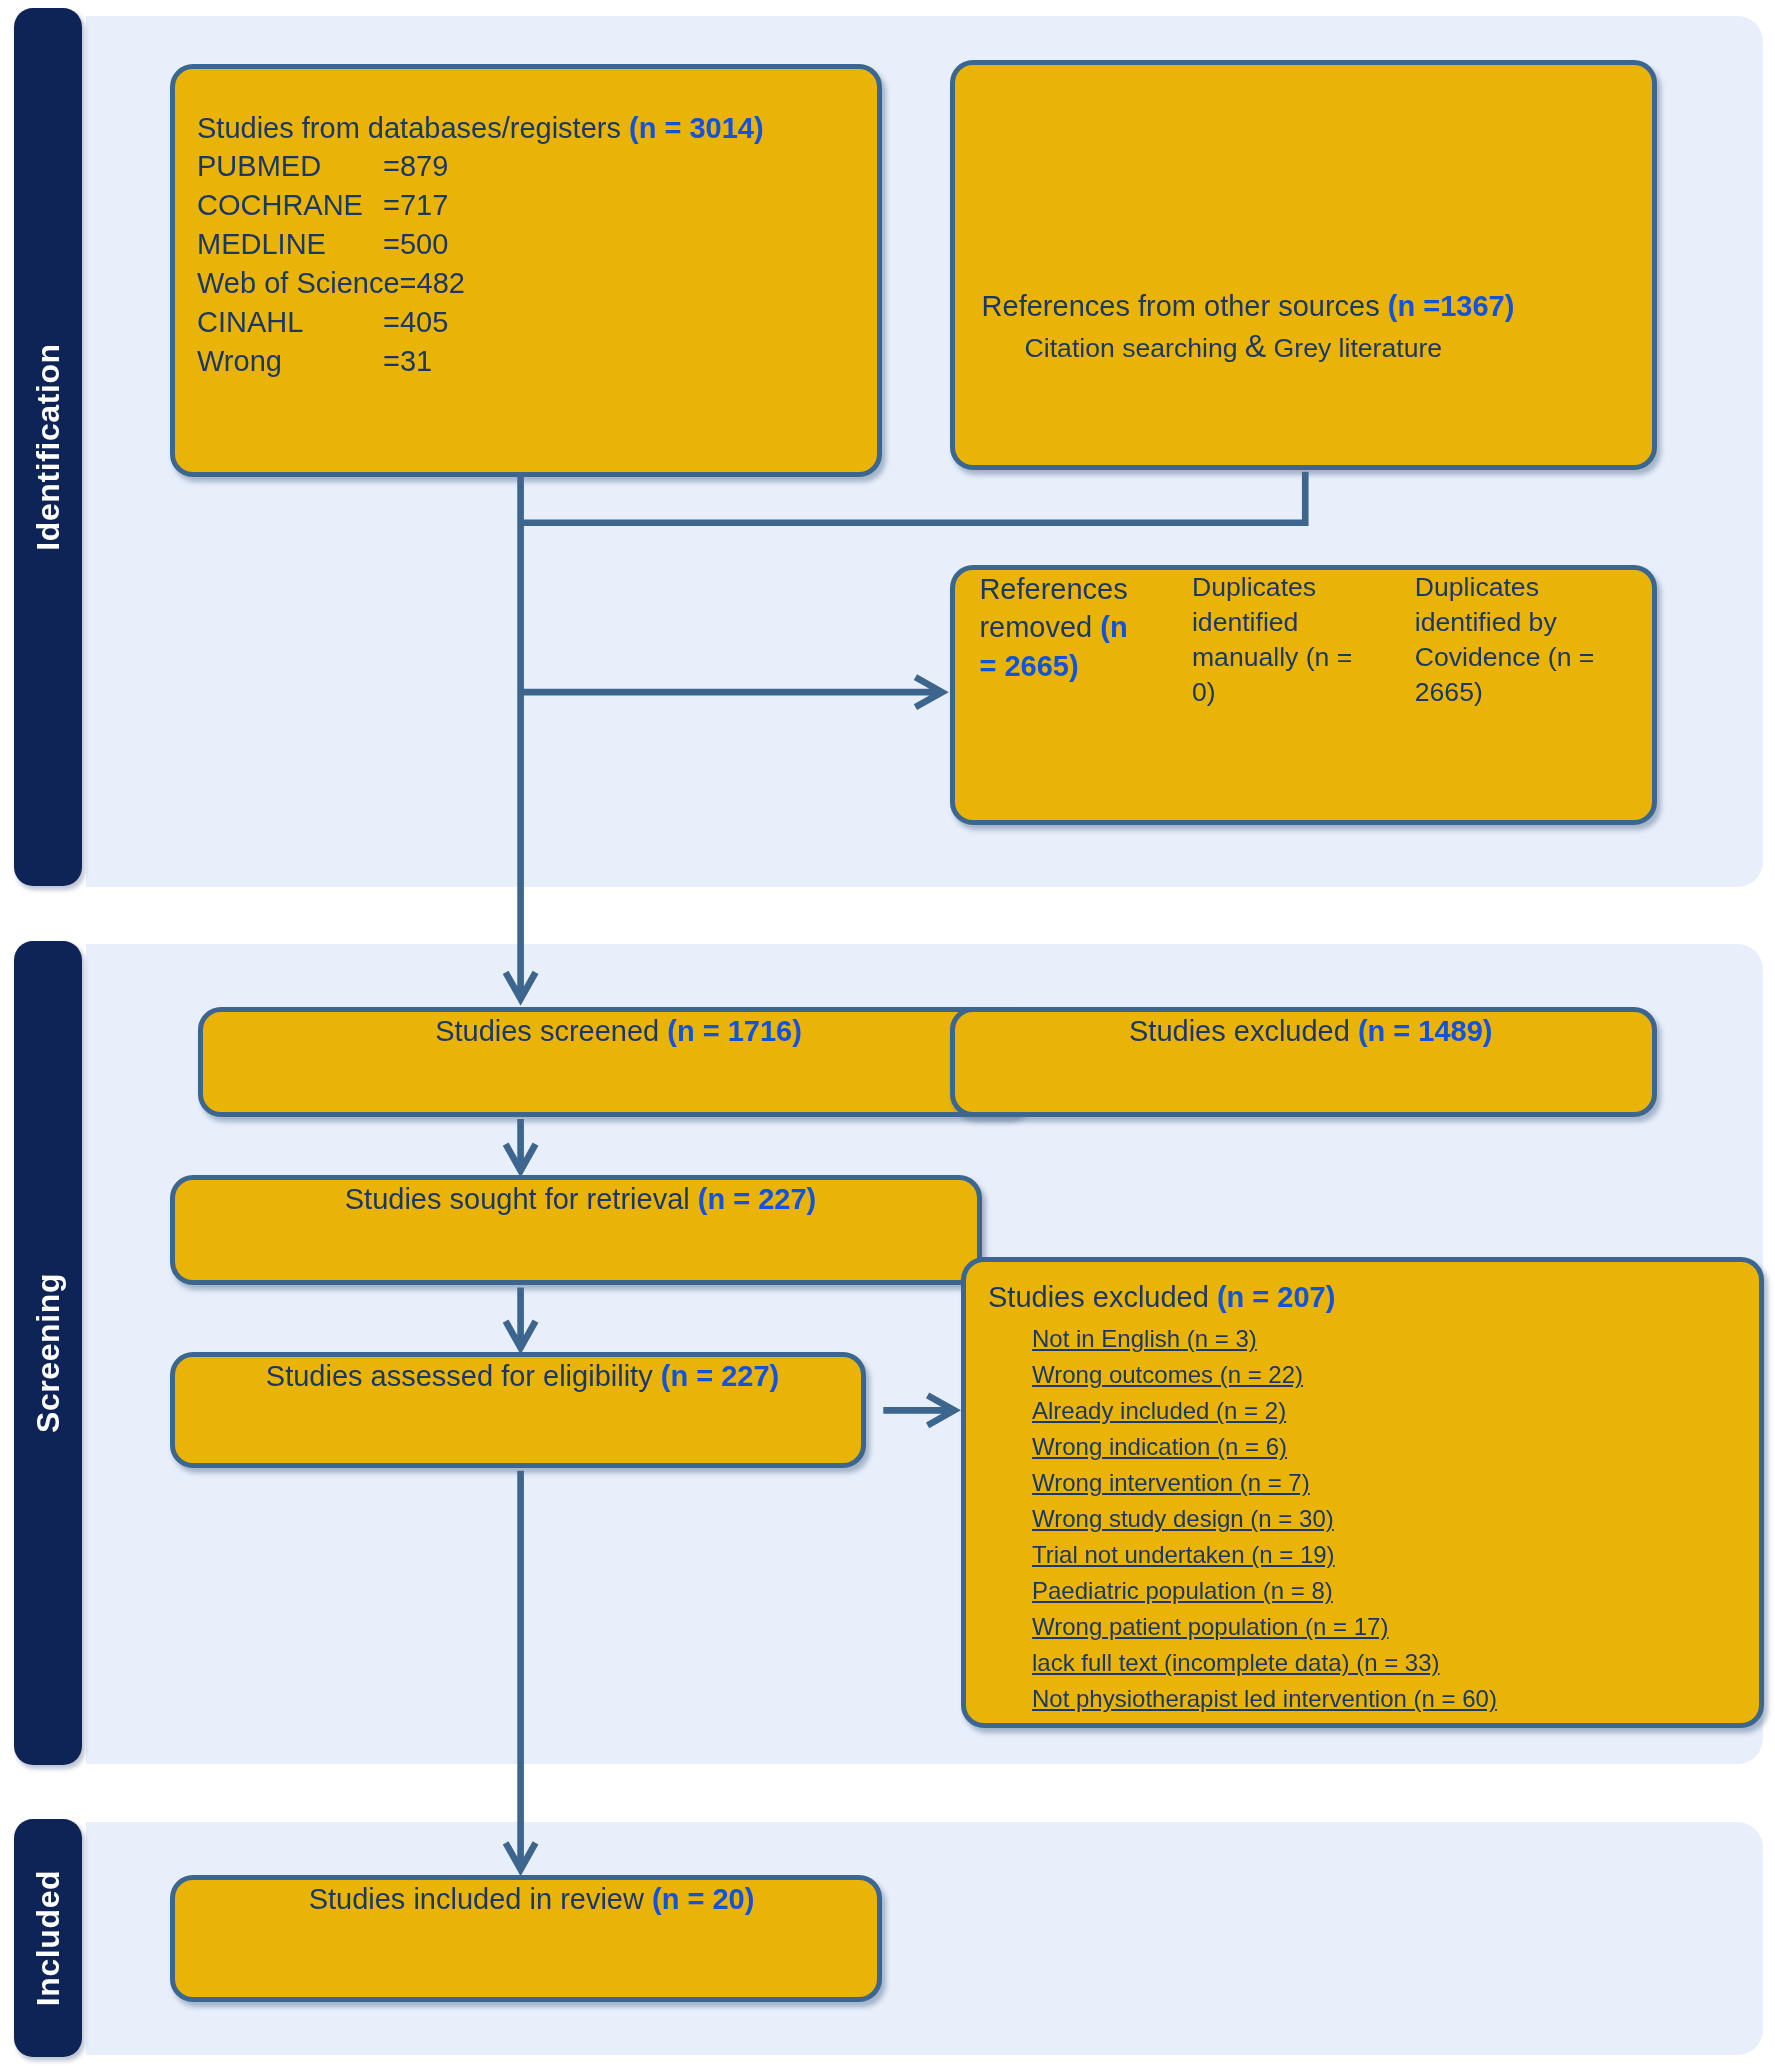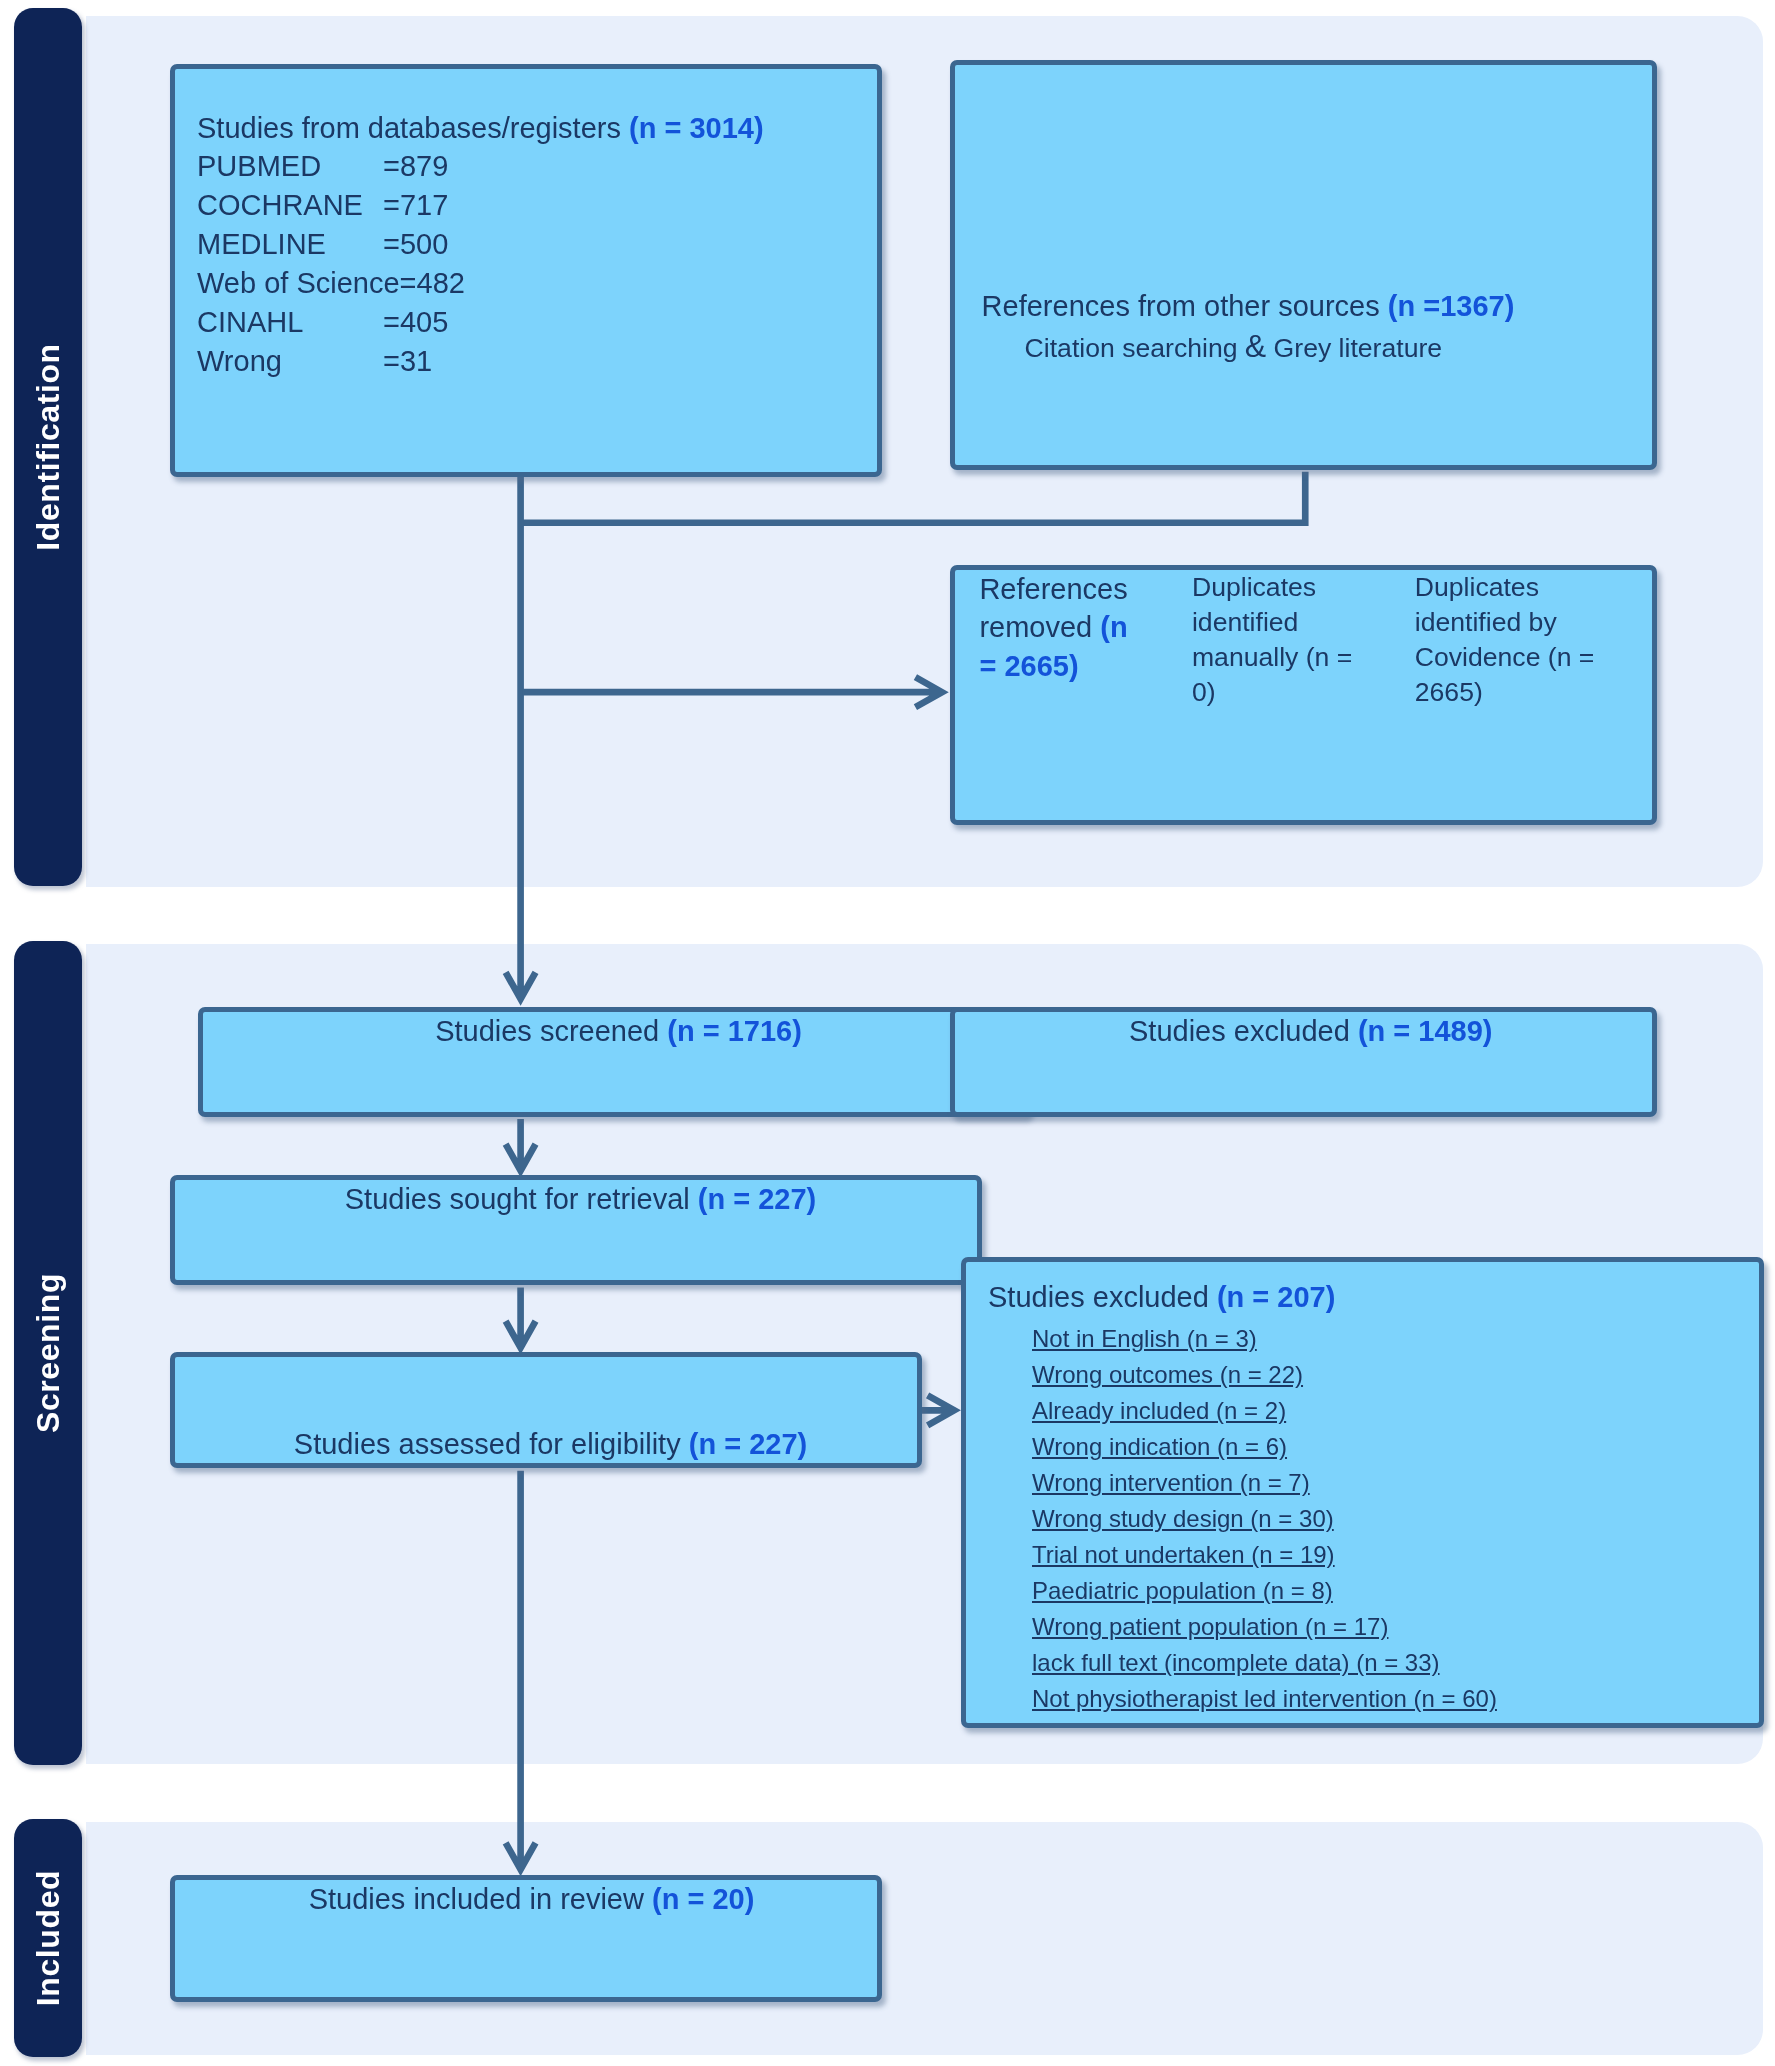--- a/index.html
+++ b/index.html
@@ -31,23 +31,23 @@
     white-space:nowrap;
     color:#ffffff;
     font-size:32px;
     font-weight:bold;
     letter-spacing:0.6px;
   }
   
   .fbox{
     position:absolute;
     box-sizing:border-box;
-    background:#7dd3fc;
+    background:#eab308;
     border:5.5px solid #3b6690;
-    border-radius:7px;
+    border-radius:23px;
     box-shadow:3.9px 5px 5px rgba(83,107,140,.45);
     z-index:2;
     font-size:29px;
     line-height:1.32;
   }
   .vcenter{display:flex;flex-direction:row;justify-content:center;}
   .n{font-weight:bold;color:#1353d9;}
   .indent{margin-left:43px;font-size:26.6px;}
   .amp{font-size:32px;}
   .db-row{line-height:39px;}
@@ -130,21 +130,21 @@
       <span>Studies excluded </span><span class="n">(n = 1489)</span>
     </div>
   </div>
 
   <div class="fbox vcenter" style="left:170px;top:1175px;width:812px;height:110px;padding:0 11px 0 20px;">
     <div>
       <span>Studies sought for retrieval </span><span class="n">(n = 227)</span>
     </div>
   </div>
 
-  <div class="fbox vcenter" style="left:170px;top:1352px;width:752px;height:116px;padding:0 11px 0 20px;align-items:flex-end;">
+  <div class="fbox vcenter" style="left:170px;top:1352px;width:696px;height:116px;padding:0 11px 0 20px;">
     <div>
       <span>Studies assessed for eligibility </span><span class="n">(n = 227)</span>
     </div>
   </div>
 
   <div class="fbox" style="left:961px;top:1257px;width:803px;height:471px;padding:15.5px 11px 0 22px;">
     <div class="b8-title">
       <span>Studies excluded </span><span class="n">(n = 207)</span>
     </div>
     <div class="reason">Not in English (n = 3)</div>

